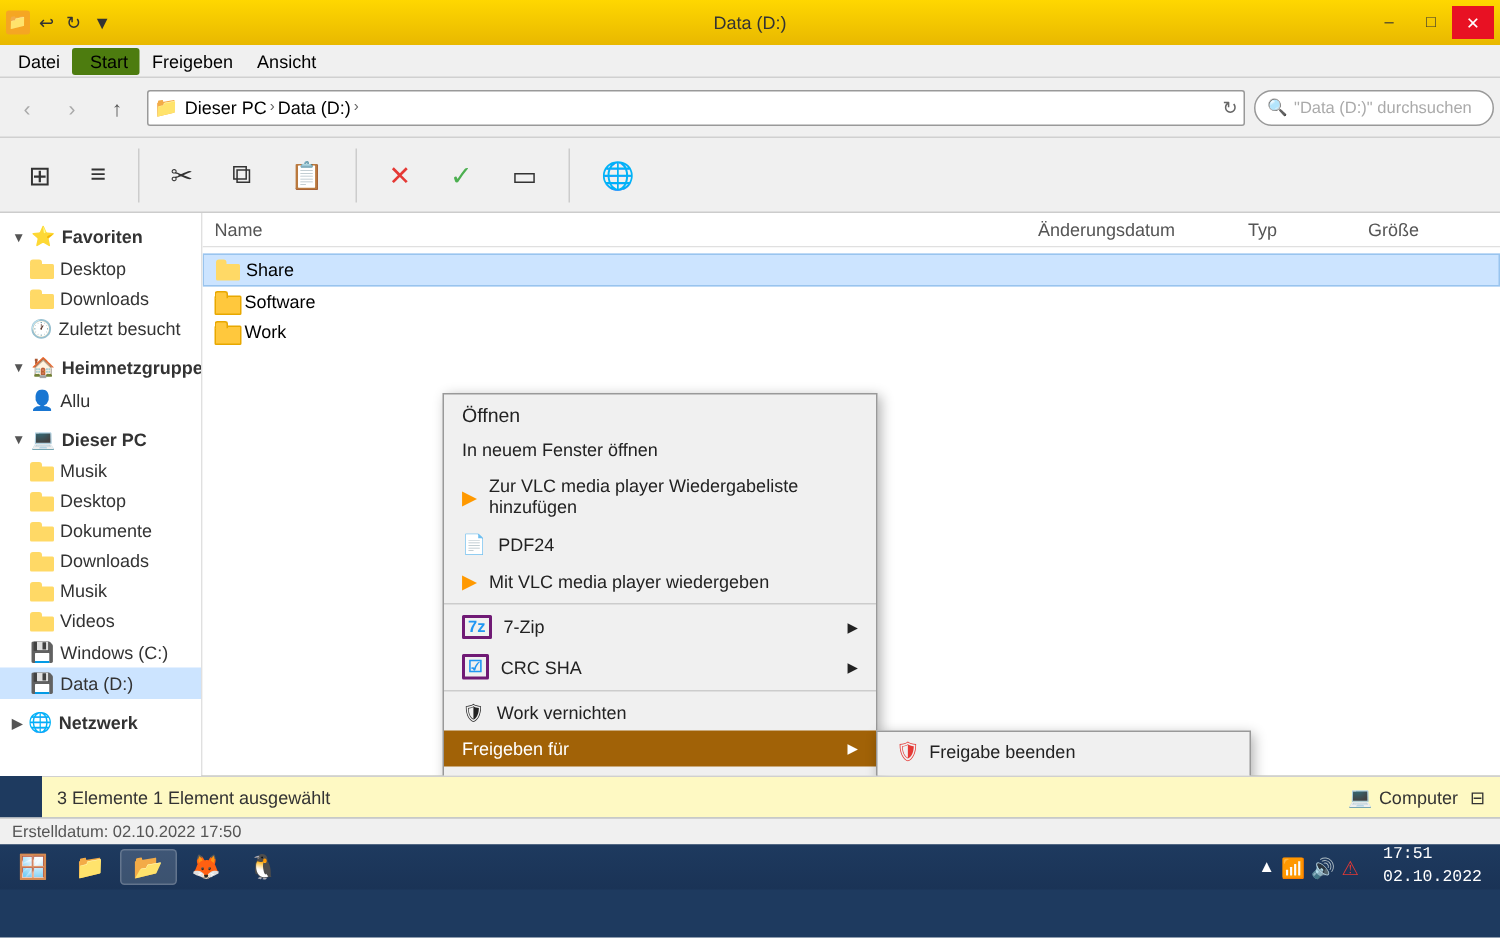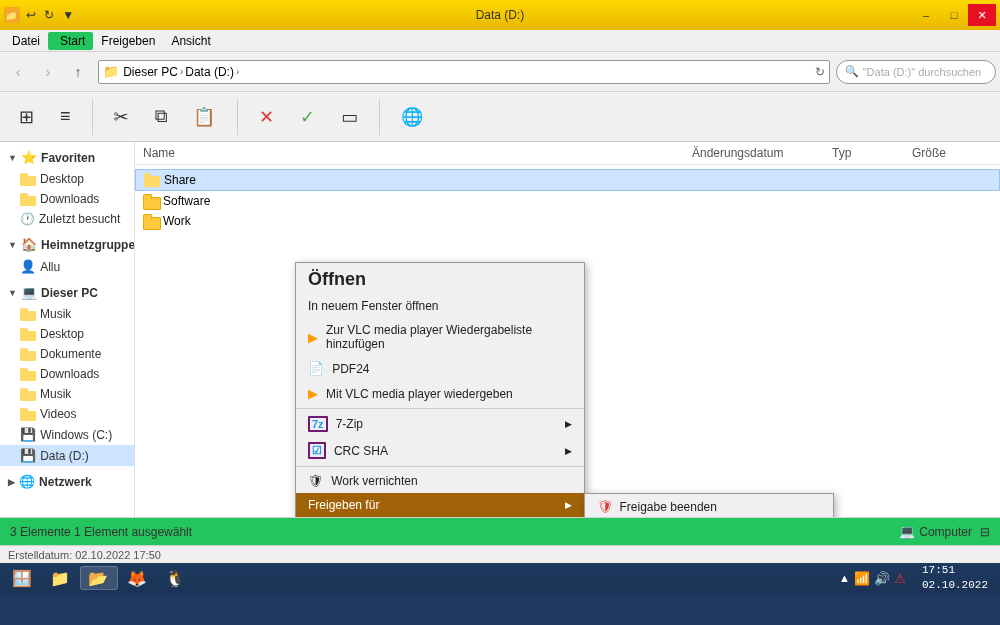--- a/index.html
+++ b/index.html
@@ -25,21 +25,21 @@
     
     .menu-bar {
       height: 22px;
       background: #f0f0f0;
       display: flex;
       align-items: center;
       border-bottom: 1px solid #d0d0d0;
       padding: 0 4px;
     }
     .menu-item { padding: 2px 8px; font-size: 12px; cursor: pointer; border-radius: 2px; }
-    .menu-item:hover, .menu-item.active { background: #22c55e; padding-left: 12px; }
+    .menu-item:hover, .menu-item.active { background: #4d7c0f; padding-left: 12px; }
 
     
     .toolbar {
       height: 40px;
       background: #f0f0f0;
       display: flex;
       align-items: center;
       padding: 0 4px;
       border-bottom: 1px solid #d0d0d0;
       gap: 2px;
@@ -79,29 +79,29 @@
     .file-row { display: grid; grid-template-columns: 1fr 140px 80px 80px; padding: 3px 8px; align-items: center; cursor: pointer; font-size: 12px; }
     .file-row.selected { background: #cce4ff; border: 1px solid #99c4ee; }
     .file-row .file-name { display: flex; align-items: center; gap: 4px; }
 
     
     .context-menu-overlay { position: absolute; top: 0; left: 0; width: 100%; height: 100%; z-index: 100; }
     .context-menu { position: absolute; top: 120px; left: 160px; width: 290px; background: #f0f0f0; border: 1px solid #999; box-shadow: 2px 2px 8px rgba(0,0,0,0.3); z-index: 200; }
     .ctx-item { padding: 5px 12px; font-size: 12px; cursor: pointer; color: #222; display: flex; align-items: center; gap: 8px; position: relative; }
     .ctx-item:hover, .ctx-item.active { background: #a16207; color: white; }
     .ctx-separator { height: 1px; background: #ccc; margin: 2px 0; }
-    .ctx-item.header { font-weight: bold; font-size: 18px; padding: 6px 12px 4px 12px; cursor: default; background: transparent; color: #222; }
+    .ctx-item.header { font-weight: normal; font-size: 13px; padding: 6px 12px 4px 12px; cursor: default; background: transparent; color: #222; }
     .ctx-arrow { margin-left: auto; font-size: 9px; }
 
     
     .submenu { position: absolute; left: 100%; top: -1px; width: 250px; background: #f0f0f0; border: 1px solid #999; box-shadow: 2px 2px 8px rgba(0,0,0,0.3); z-index: 300; }
     .submenu-item { padding: 5px 12px; font-size: 12px; cursor: pointer; color: #222; display: flex; align-items: center; gap: 6px; }
 
     
-    .status-bar { height: 28px; background: #22c55e; border-top: 1px solid #d0d0d0; display: flex; align-items: center; padding: 0 10px; font-size: 12px; color: #333; justify-content: space-between; }
+    .status-bar { height: 28px; background: #fef9c3; border-top: 1px solid #d0d0d0; display: flex; align-items: center; padding: 0 10px; font-size: 12px; color: #333; justify-content: space-between; margin-left: 28px; }
     .status-right { display: flex; align-items: center; gap: 4px; }
 
     
     .taskbar { height: 30px; background: linear-gradient(to bottom, #1e3a5f, #1a3356); display: flex; align-items: center; padding: 0 4px; gap: 2px; position: relative; }
     .taskbar-btn { height: 24px; display: flex; align-items: center; gap: 4px; padding: 0 8px; border-radius: 3px; cursor: pointer; font-size: 11px; color: white; }
     .taskbar-btn.active { background: rgba(255,255,255,0.15); border: 1px solid rgba(255,255,255,0.2); }
     .taskbar-icon { font-size: 16px; }
     .taskbar-right { margin-left: auto; display: flex; align-items: center; gap: 8px; }
     .tray-icons { display: flex; align-items: center; gap: 4px; font-size: 13px; color: white; }
     .clock { color: white; font-size: 11px; line-height: 1.4; padding: 0 8px; font-family: Liberation Mono, monospace; }

